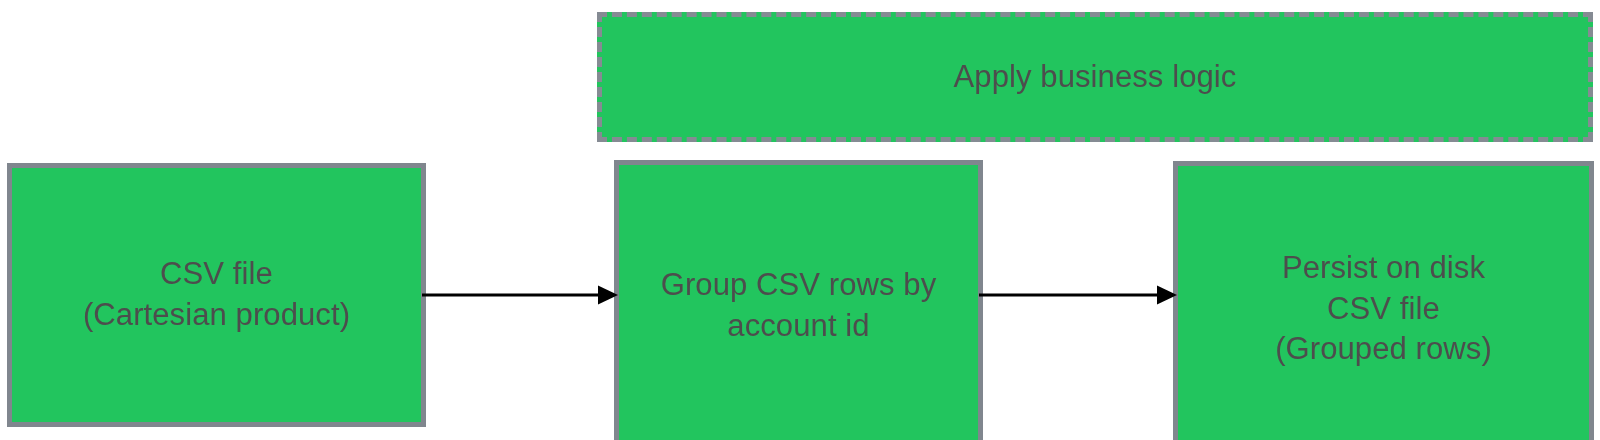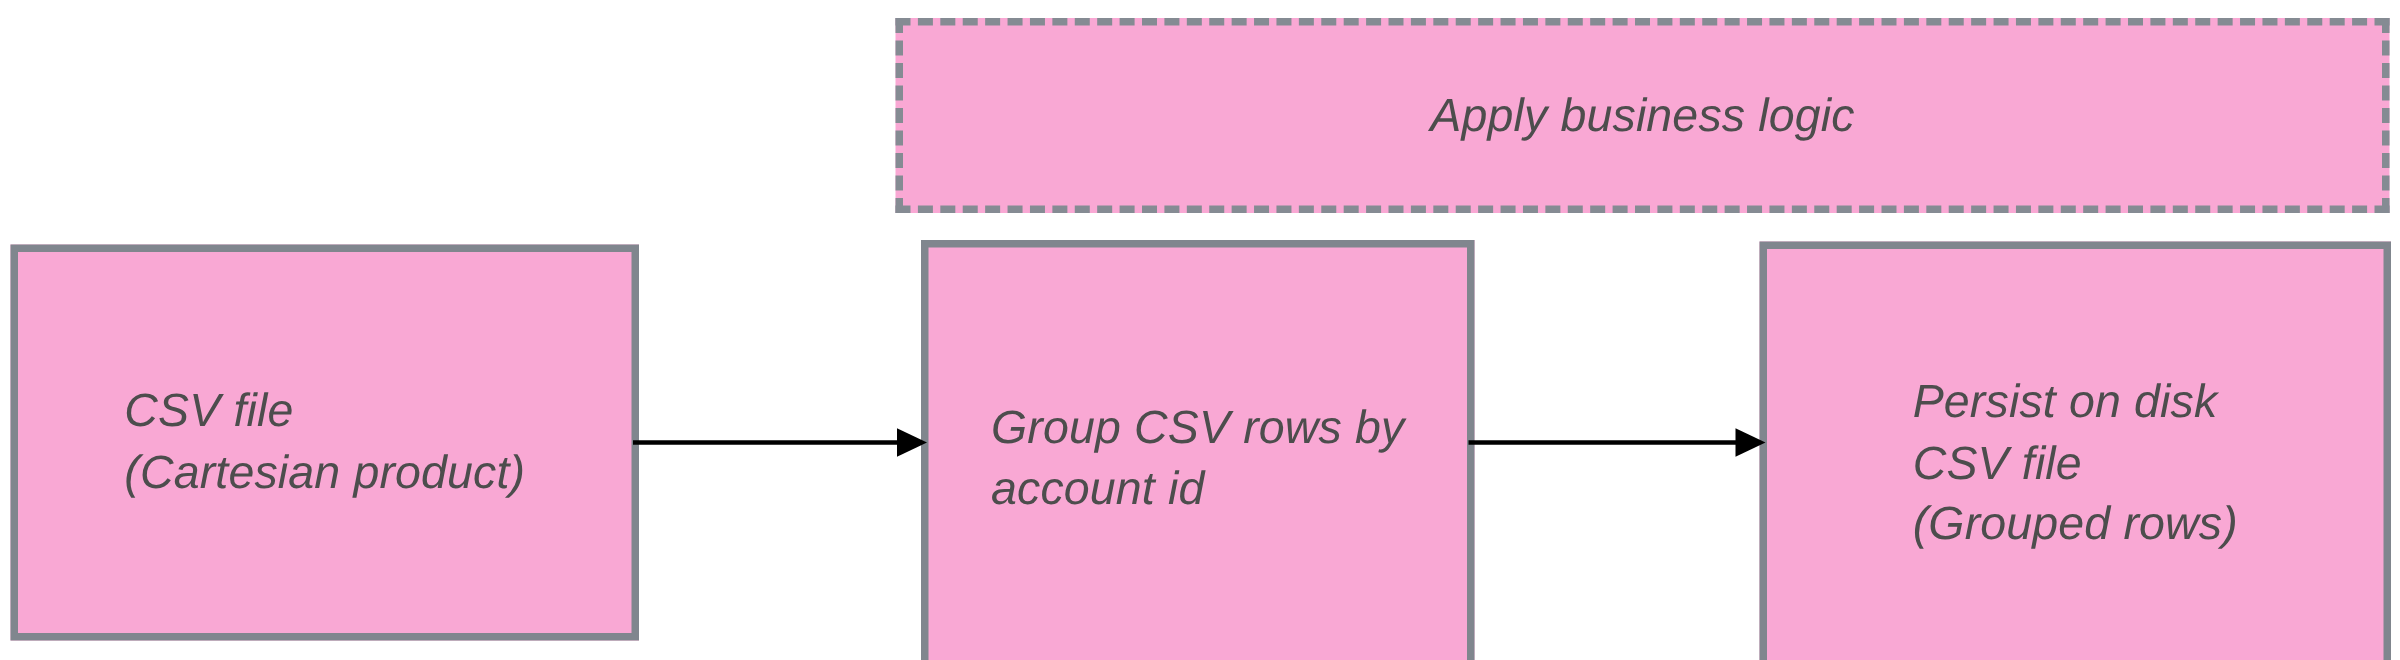--- a/index.html
+++ b/index.html
@@ -14,25 +14,25 @@
   #diagram {
     position: relative;
     width: 1600px;
     height: 440px;
     background: #ffffff;
     overflow: hidden;
   }
   .node {
     position: absolute;
     box-sizing: border-box;
-    background: #f9a8d4;
+    background: #22c55e;
     display: flex;
     align-items: center;
     justify-content: center;
-    font-style: italic;
+    text-align: center;
   }
   .node .node-label {
     color: #4d4d4d;
     font-size: 31px;
     line-height: 1.32;
     letter-spacing: 0.1px;
     white-space: pre-line;
   }
   .solid-node {
     border: 5px solid #80868e;

